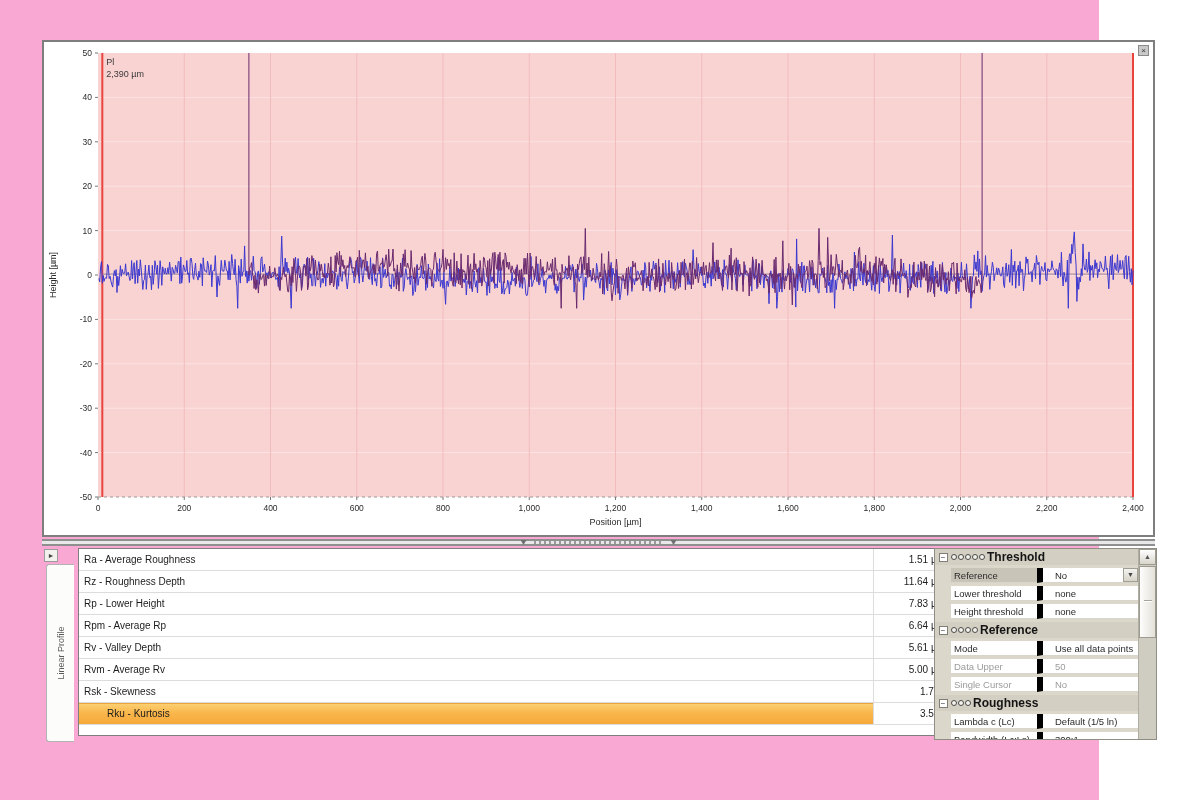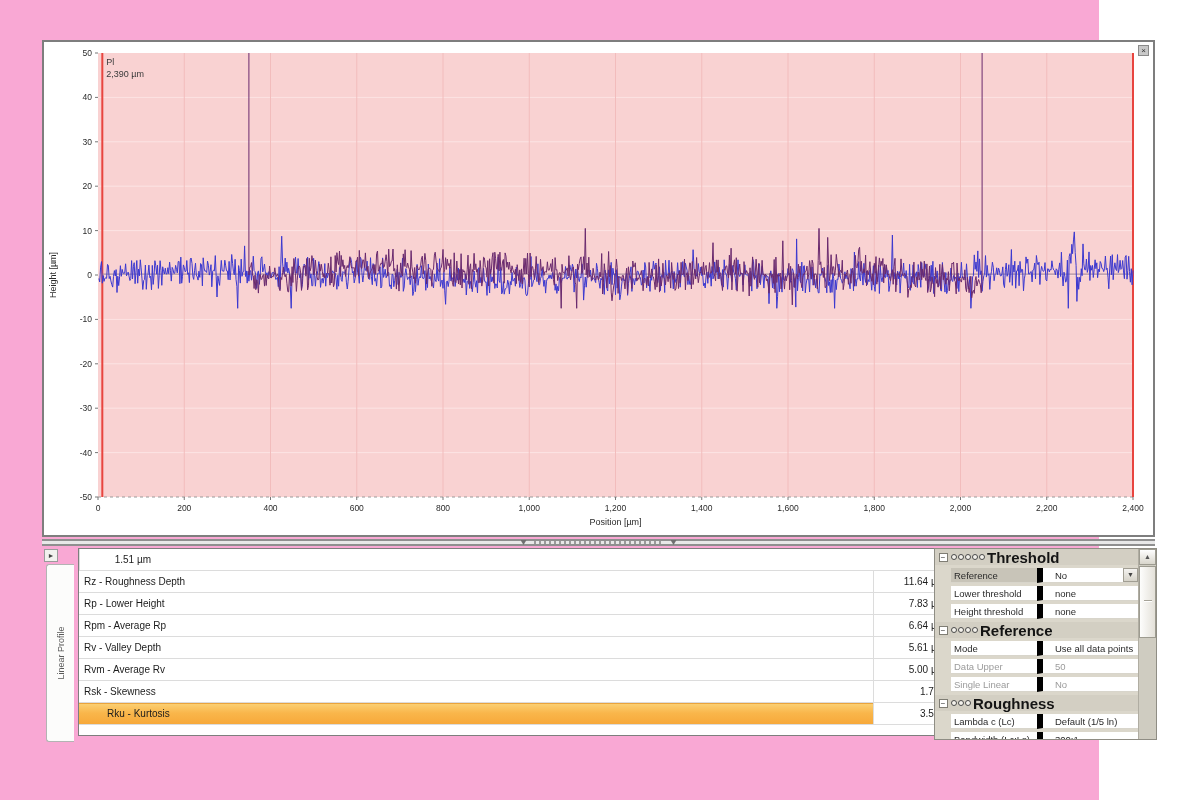--- a/index.html
+++ b/index.html
@@ -67,21 +67,21 @@
                  background:#dbd7cb; border:1px solid #8f8d84; overflow:hidden; }
   .props-grid { position:absolute; left:0; top:0; width:203px; }
   .prow { display:flex; align-items:stretch; }
   .phdr { height:16px; margin-bottom:3px; background:#d3cfc3; display:flex; align-items:center; }
   .pgutter { width:16px; flex:0 0 16px; display:flex; align-items:center; justify-content:center; }
   .minus-box { width:9px; height:9px; background:#fff; border:1px solid #7f7d74; color:#333;
                font-size:8px; line-height:7px; text-align:center; cursor:pointer; }
   .dots { display:flex; align-items:center; margin-right:1px; }
   .dot { width:6px; height:6px; border:1px solid #4a4a4a; border-radius:50%;
          background:#f4f2ec; margin-right:1px; }
-  .ptitle { font-size:15px; font-weight:bold; color:#141414; white-space:nowrap; }
+  .ptitle { font-size:12px; font-weight:bold; color:#141414; white-space:nowrap; }
   .pdata { height:15px; margin-bottom:3px; }
   .plabel { width:86px; flex:0 0 86px; background:#fff; border-bottom:1px solid #d8d5cb;
             font-size:9.5px; color:#2a2a2a; line-height:15px; padding-left:3px;
             overflow:hidden; white-space:nowrap; }
   .pvalue { flex:1 1 auto; position:relative; background:#fff; border-bottom:1px solid #d8d5cb;
             border-left:6px solid #000000; font-size:9.5px; color:#2a2a2a; line-height:15px;
             padding-left:12px; overflow:hidden; white-space:nowrap; }
   .pdata.disabled .plabel, .pdata.disabled .pvalue { color:#9b9b9b; }
   .pdata.sel .plabel { background:#c8c4b8; }
   .combo-btn { position:absolute; right:0; top:0; width:15px; height:14px;
@@ -202,20 +202,21 @@
         <span>►</span>
       </div>
       <div class="vtab">
         <span>Linear Profile</span>
       </div>
     </div>
 
     <div class="results-table">
       <div class="trows" id="table-rows">
           <div class="trow">
+            <div class="tname">Ra - Average Roughness</div>
             <div class="tval">1.51 µm</div>
           </div>
           <div class="trow">
             <div class="tname">Rz - Roughness Depth</div>
             <div class="tval">11.64 µm</div>
           </div>
           <div class="trow">
             <div class="tname">Rp - Lower Height</div>
             <div class="tval">7.83 µm</div>
           </div>
@@ -295,21 +296,21 @@
             <div class="plabel">Mode</div>
             <div class="pvalue">Use all data points</div>
           </div>
           <div class="prow pdata disabled">
             <div class="pgutter"></div>
             <div class="plabel">Data Upper</div>
             <div class="pvalue">50</div>
           </div>
           <div class="prow pdata disabled">
             <div class="pgutter"></div>
-            <div class="plabel">Single Linear</div>
+            <div class="plabel">Single Cursor</div>
             <div class="pvalue">No</div>
           </div>
           <div class="prow phdr">
             <div class="pgutter">
               <div class="minus-box">−</div>
             </div>
             <div class="dots">
               <div class="dot"></div>
               <div class="dot"></div>
               <div class="dot"></div>

